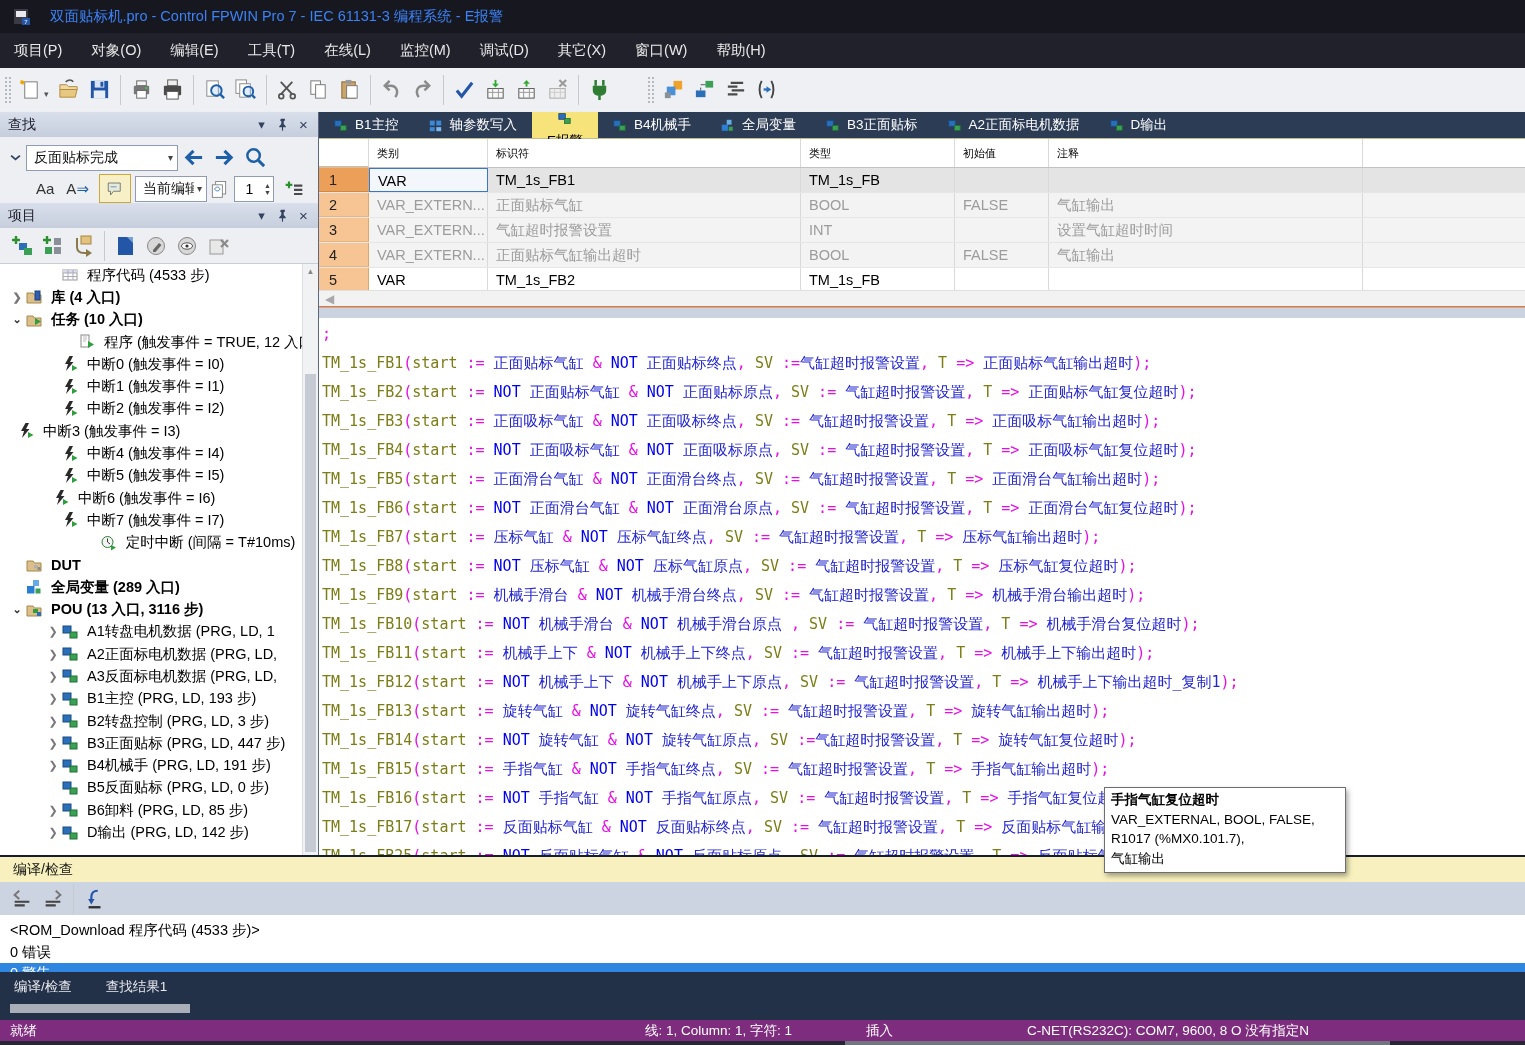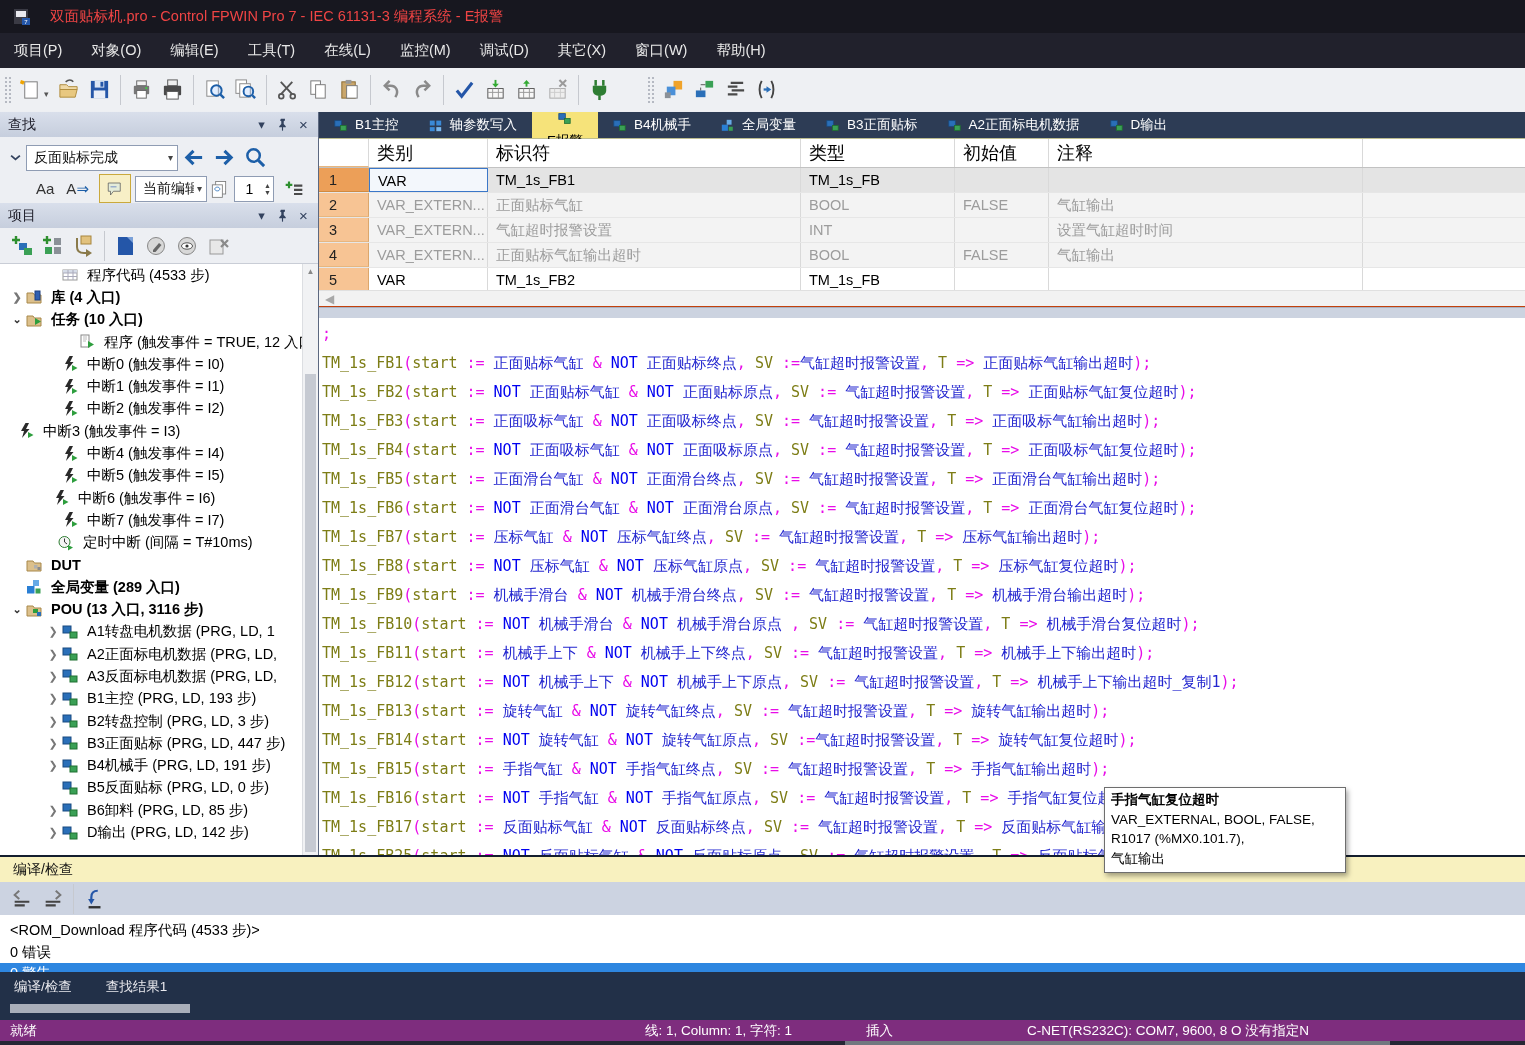--- a/index.html
+++ b/index.html
@@ -1,20 +1,20 @@
 <!DOCTYPE html>
 <html><head>
 <meta charset="utf-8">
 <style>
   html,body{margin:0;padding:0;}
   body{font-family:"Liberation Sans",sans-serif;background:#222;}
   #app{position:relative;width:1525px;height:1045px;overflow:hidden;background:#edeff3;}
   svg{display:block;}
   
-  #titlebar{position:absolute;left:0;top:0;width:100%;height:33px;background:#17171f;color:#ef4444;
+  #titlebar{position:absolute;left:0;top:0;width:100%;height:33px;background:#17171f;color:#3b82f6;
     display:flex;align-items:center;font-size:14.5px;}
   #appicon{width:20px;height:20px;margin:0 18px 0 12px;}
   #menubar{position:absolute;left:0;top:33px;width:100%;height:35px;background:#21212c;color:#e8e8e8;
     display:flex;align-items:center;font-size:14.5px;padding-left:2px;box-sizing:border-box;}
   .menu-item{padding:0 12px;margin-right:5px;height:100%;display:flex;align-items:center;cursor:default;}
   
   #toolbar{position:absolute;left:0;top:68px;width:100%;height:43px;background:#eef0f3;display:flex;align-items:center;}
   .grip{width:7px;height:28px;margin:0 4px;background-image:radial-gradient(#b5b9c2 1px,transparent 1.2px);background-size:4px 4px;}
   .tbi{width:27px;height:27px;margin:0 2px;display:flex;align-items:center;justify-content:center;}
   .tbi svg{width:23px;height:23px;}
@@ -47,32 +47,32 @@
   .ti .exp{width:18px;flex:none;text-align:center;font-size:11px;color:#777;}
   .ti .exp.open{color:#333;}
   .ti .ticon{width:19px;height:16px;flex:none;margin-right:6px;}
   .ti .ticon svg{width:16px;height:16px;}
   .ti.bold{font-weight:bold;}
   .ti .tlabel{overflow:hidden;}
   #treescroll{position:absolute;right:0;top:0;width:15px;bottom:0;background:#f1f2f4;border-left:1px solid #dcdee2;}
   #treescroll .sarrow{height:15px;text-align:center;font-size:8px;color:#888;line-height:15px;}
   #treethumb{position:absolute;left:2px;right:2px;top:110px;bottom:3px;background:#c6cad2;}
   
-  #main{position:absolute;left:318px;top:112px;width:1207px;height:743px;background:#c2410c;border-left:1px solid #5c6880;box-sizing:border-box;text-decoration:underline;}
+  #main{position:absolute;left:318px;top:112px;width:1207px;height:743px;background:#f97316;border-left:1px solid #5c6880;box-sizing:border-box;text-decoration:underline;}
   #tabbar{position:absolute;left:0;top:0;right:0;height:26px;background:#2d3c55;display:flex;align-items:stretch;
     font-size:13.5px;color:#fff;border-bottom:1px solid #bdbd90;}
   .tab{display:flex;align-items:center;padding:0 15px;gap:7px;white-space:nowrap;}
   .tab.active{background:#f6e37a;color:#000;flex-direction:column;}
   .tab .ticon{width:14px;height:13px;}
   .tab .ticon svg{width:13px;height:13px;}
   .tab .tclose{margin-left:6px;font-weight:bold;color:#222;font-size:13px;}
   
   #vartable{position:absolute;left:0;top:27px;right:0;font-size:14.5px;}
   .vrow{display:flex;height:24px;line-height:24px;}
-  .vrow.head{height:28px;line-height:28px;background:#fff;font-size:18px;color:#000;border-bottom:1px solid #c2c2c2;}
+  .vrow.head{height:28px;line-height:28px;background:#fff;font-size:11px;color:#000;border-bottom:1px solid #c2c2c2;}
   .vc{box-sizing:border-box;padding-left:8px;border-right:1px solid #d9d9d9;overflow:hidden;white-space:nowrap;}
   .vc.num{width:50px;padding-left:10px;background:#f7c494;border-right:1px solid #dca76c;border-bottom:1px solid #e7b67f;color:#222;}
   .vrow.sel .vc.num{background:#ec9f58;border-bottom:1px solid #d08a40;}
   .vc.c1{width:119px;}.vc.c2{width:313px;}.vc.c3{width:154px;}.vc.c4{width:94px;}.vc.c5{width:314px;}
   .vrow.ext{background:#f3f3f3;color:#9c9c9c;}
   .vrow.var{background:#fff;color:#000;}
   .vrow.sel{background:#e4e4e4;color:#000;}
   .vrow:not(.head){border-bottom:1px solid #e6e6e6;}
   .vc.selcell{border:1px solid #3b77c8;background:#f3f7fc;}
   #hscroll{position:absolute;left:0;top:178px;right:0;height:16px;background:#f2f2f2;border-top:1px solid #e0e0e0;
@@ -549,21 +549,21 @@
           <div class="ti" style="padding-left: 44px;">
             <span class="exp"></span>
             <span class="ticon">
               <svg viewBox="0 0 16 16">
                 <path d="M7.5 0L3 8h3l-2 7 7.5-9H8l3-6z" fill="#2a2a2a"></path>
                 <path d="M10 9l5.5 3-5.5 3z" fill="#2e9e3e"></path>
               </svg>
             </span>
             <span class="tlabel">中断7 (触发事件 = I7)</span>
           </div>
-          <div class="ti" style="padding-left: 40px;">
+          <div class="ti" style="padding-left: 60px; justify-content: center;">
             <span class="exp"></span>
             <span class="ticon">
               <svg viewBox="0 0 16 16">
                 <circle cx="6.5" cy="7" r="5.5" fill="#f4f4f4" stroke="#2e7d32"></circle>
                 <path d="M6.5 3.5V7l2.5 2" fill="none" stroke="#333"></path>
                 <path d="M10 10l5 2.5-5 3z" fill="#2e9e3e"></path>
               </svg>
             </span>
             <span class="tlabel">定时中断 (间隔 = T#10ms)</span>
           </div>

